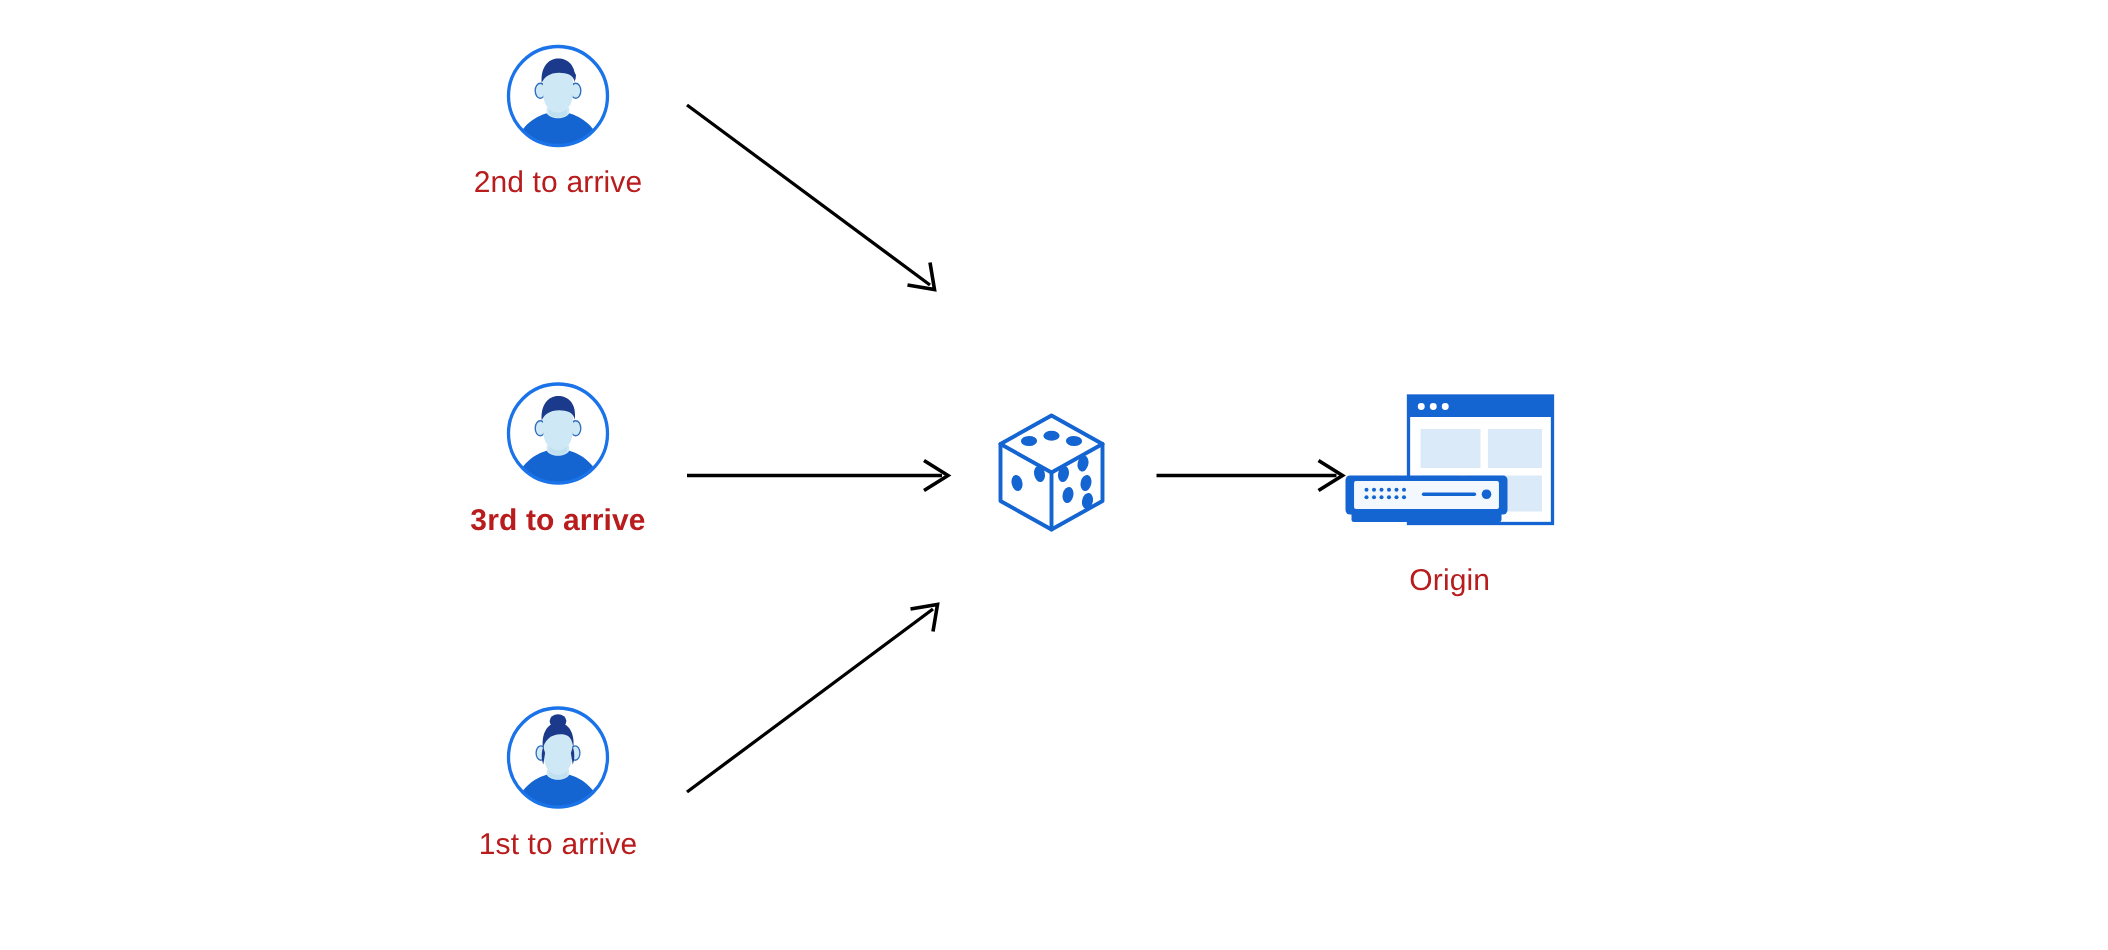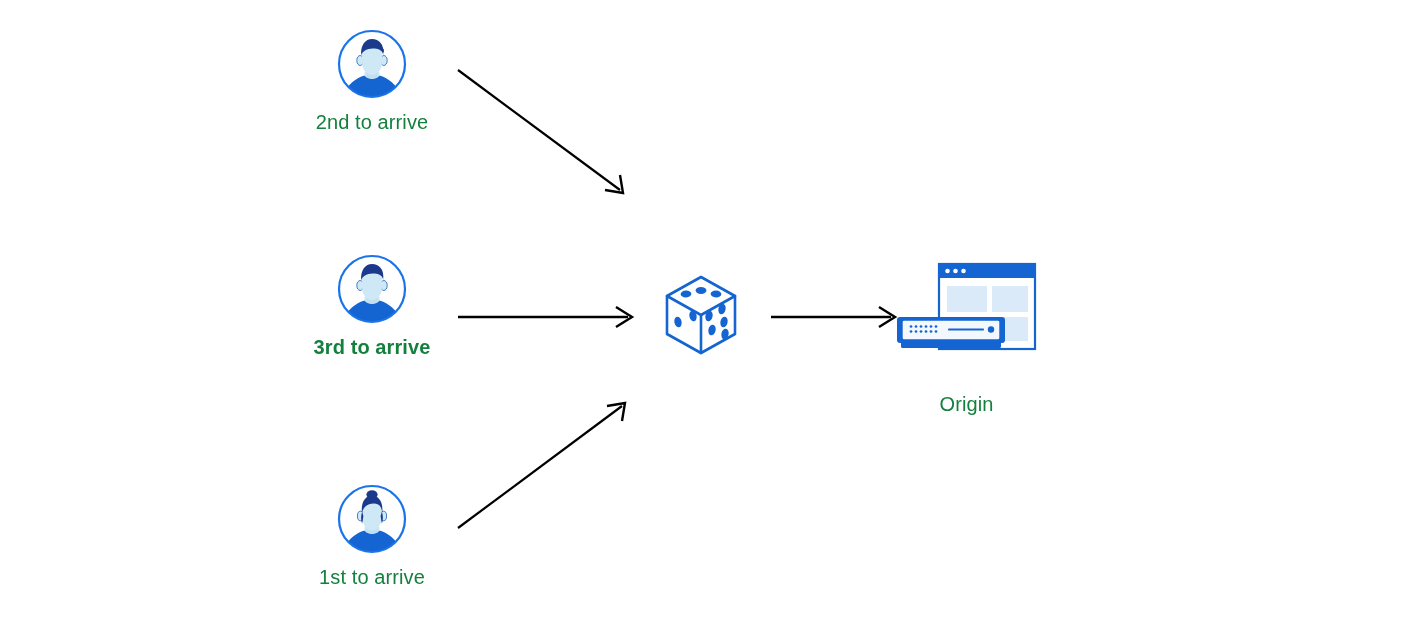--- a/index.html
+++ b/index.html
@@ -19,40 +19,40 @@
   }
   .node {
     position: absolute;
     display: flex;
     flex-direction: column;
     align-items: center;
   }
   .node-label {
     font-family: "Liberation Sans", sans-serif;
     font-size: 20px;
-    color: #15803d;
+    color: #b91c1c;
     letter-spacing: 0.1px;
     white-space: nowrap;
     text-align: center;
   }
   .icon-wrap {
     display: block;
     line-height: 0;
   }
   .arrows-layer {
     position: absolute;
     left: 0;
     top: 0;
     width: 1405px;
     height: 633px;
     pointer-events: none;
   }
   .avatar-node .node-label { margin-top: 11px; }
   .dice-node { }
-  .origin-node .node-label { margin-top: 26px; }
+  .origin-node .node-label { margin-top: 9px; }
 </style>
 </head>
 <body>
 
 <div id="canvas">
 
   <svg class="arrows-layer" viewBox="0 0 1405 633" width="1405" height="633" xmlns="http://www.w3.org/2000/svg">
 
     <g>
       <line x1="458" y1="70" x2="620" y2="190" stroke="#000000" stroke-width="2.2" stroke-linecap="butt"></line>
@@ -123,21 +123,21 @@
           <ellipse cx="47.8" cy="32.5" rx="3.4" ry="5" fill="#cfe8f5" stroke="#2f6fbf" stroke-width="0.9"></ellipse>
           <path d="M26 26 C26 16 46 16 46 26 L46 33 C46 42.5 41.5 47 36 47 C30.5 47 26 42.5 26 33 Z" fill="#cfe8f5"></path>
           <path d="M25.2 27.5 C24.2 17 29.5 11 36 11 C43 11 48.5 16 47.2 27 C46.6 23.2 44 21.4 40.5 20.8 C36 20 31.8 20.6 28.6 22.8 C26.8 24 25.8 25.6 25.2 27.5 Z" fill="#1b3a8c"></path>
         </g>
         <circle cx="36" cy="36" r="33" fill="none" stroke="#1a73e8" stroke-width="2.2"></circle>
       </svg>
     </span>
     <span class="node-label">3rd to arrive</span>
   </div>
 
-  <div class="node avatar-node" style="left:282px; top:483px; width:180px;">
+  <div class="node avatar-node" style="left:282px; top:469px; width:180px;">
     <span class="icon-wrap">
       <svg width="72" height="72" viewBox="0 0 72 72" xmlns="http://www.w3.org/2000/svg">
         <defs>
           <clipPath id="clipAv3">
               <circle cx="36" cy="36" r="33"></circle>
             </clipPath>
         </defs>
         <circle cx="36" cy="36" r="33" fill="#ffffff"></circle>
         <g clip-path="url(#clipAv3)">
           <path d="M7 72 C9 57 20 50 28.5 47.5 L43.5 47.5 C52 50 63 57 65 72 Z" fill="#1464d2"></path>

